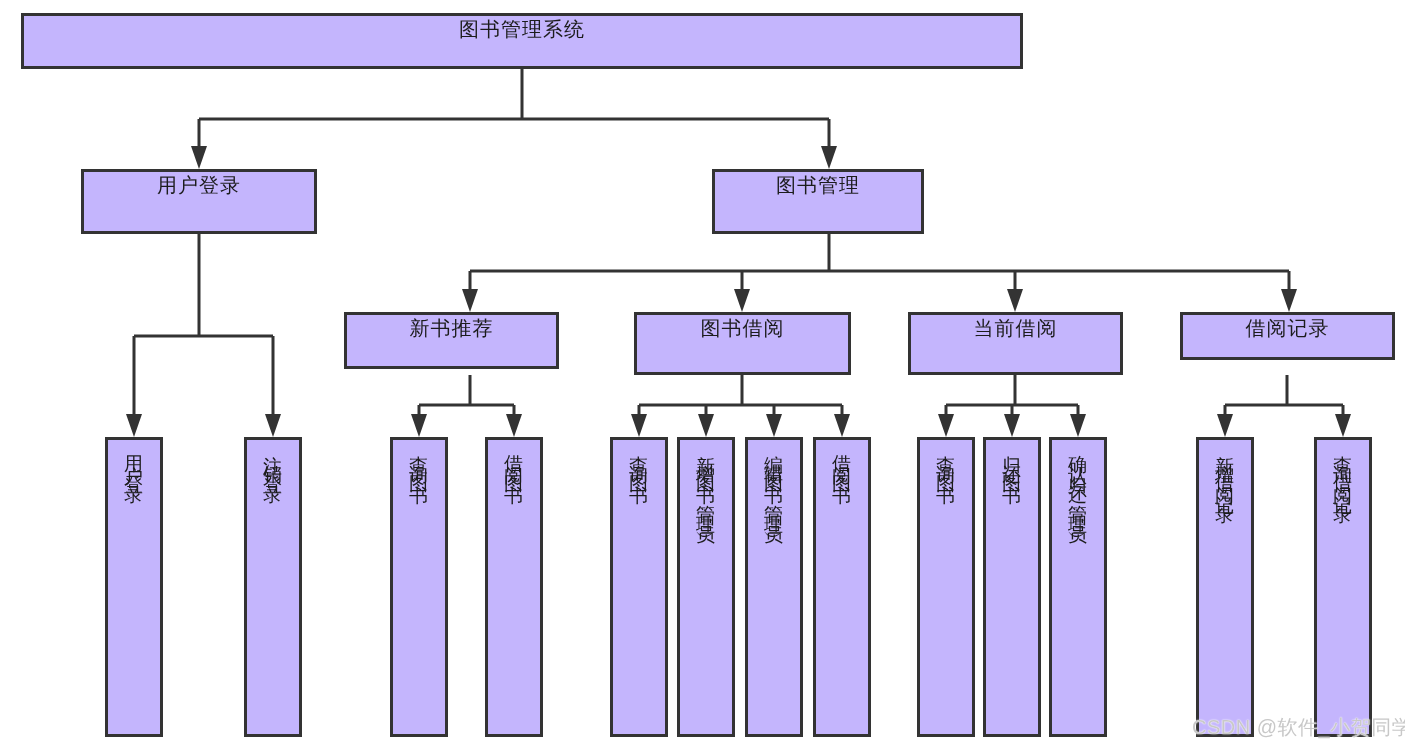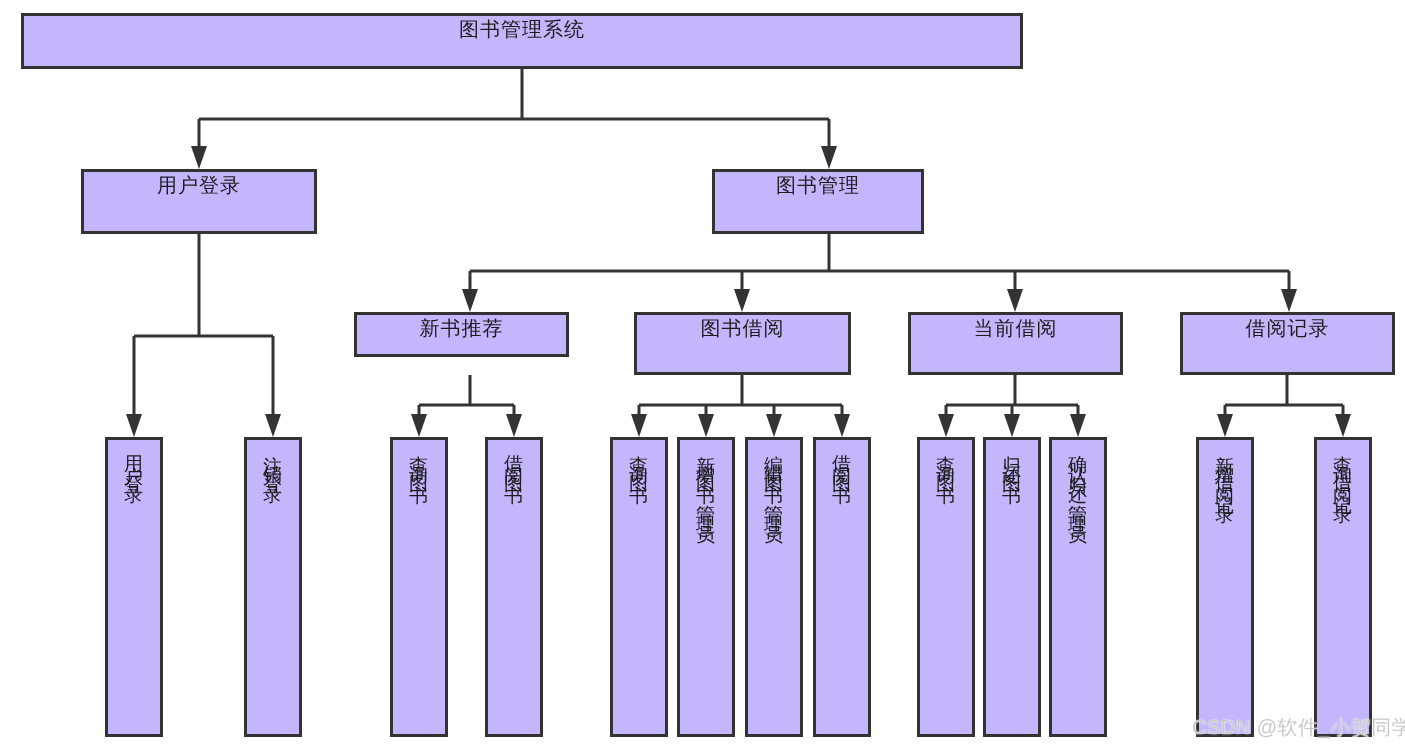--- a/index.html
+++ b/index.html
@@ -105,30 +105,30 @@
     <span>图书管理系统</span>
   </div>
 
   <div class="box h-box" style="left:81px;top:169px;width:236px;height:65px">
     <span>用户登录</span>
   </div>
   <div class="box h-box" style="left:712px;top:169px;width:212px;height:65px">
     <span>图书管理</span>
   </div>
 
-  <div class="box h-box" style="left:354px;top:312px;width:215px;height:45px">
+  <div class="box h-box" style="left:344px;top:312px;width:215px;height:57px">
     <span>新书推荐</span>
   </div>
   <div class="box h-box" style="left:908px;top:312px;width:215px;height:63px">
     <span>当前借阅</span>
   </div>
   <div class="box h-box" style="left:634px;top:312px;width:217px;height:63px">
     <span>图书借阅</span>
   </div>
-  <div class="box h-box" style="left:1180px;top:312px;width:215px;height:63px">
+  <div class="box h-box" style="left:1180px;top:312px;width:215px;height:48px">
     <span>借阅记录</span>
   </div>
 
   <div class="box v-box" style="left:105px">
     <span class="v-label">用户登录</span>
   </div>
   <div class="box v-box" style="left:244px">
     <span class="v-label">注销登录</span>
   </div>
 

